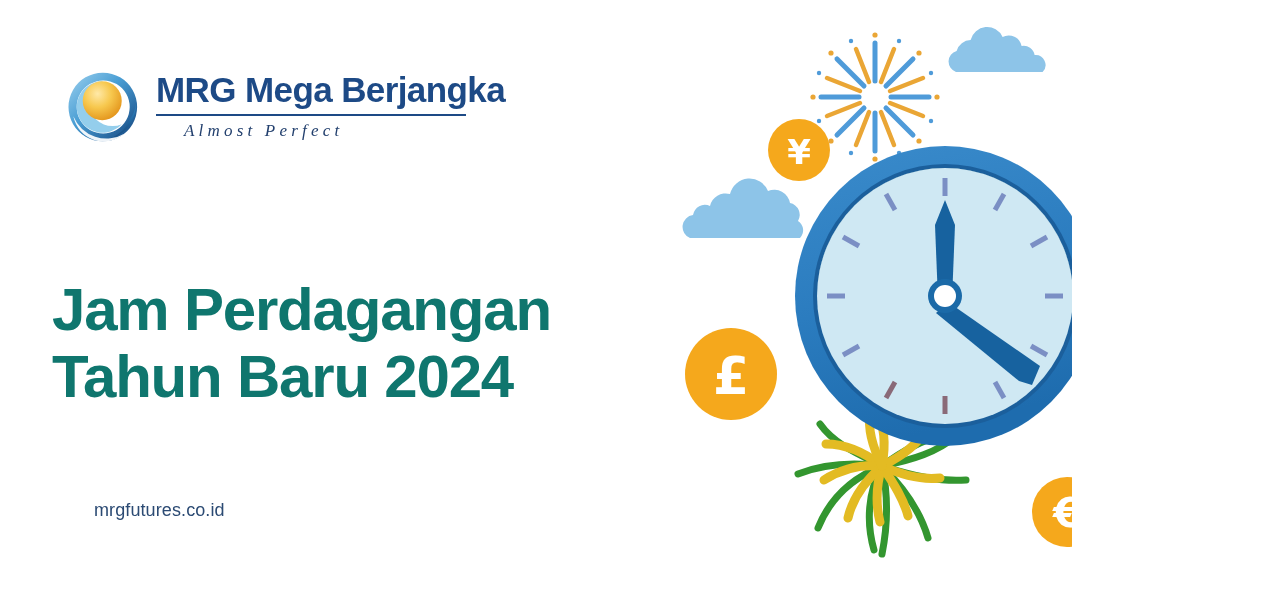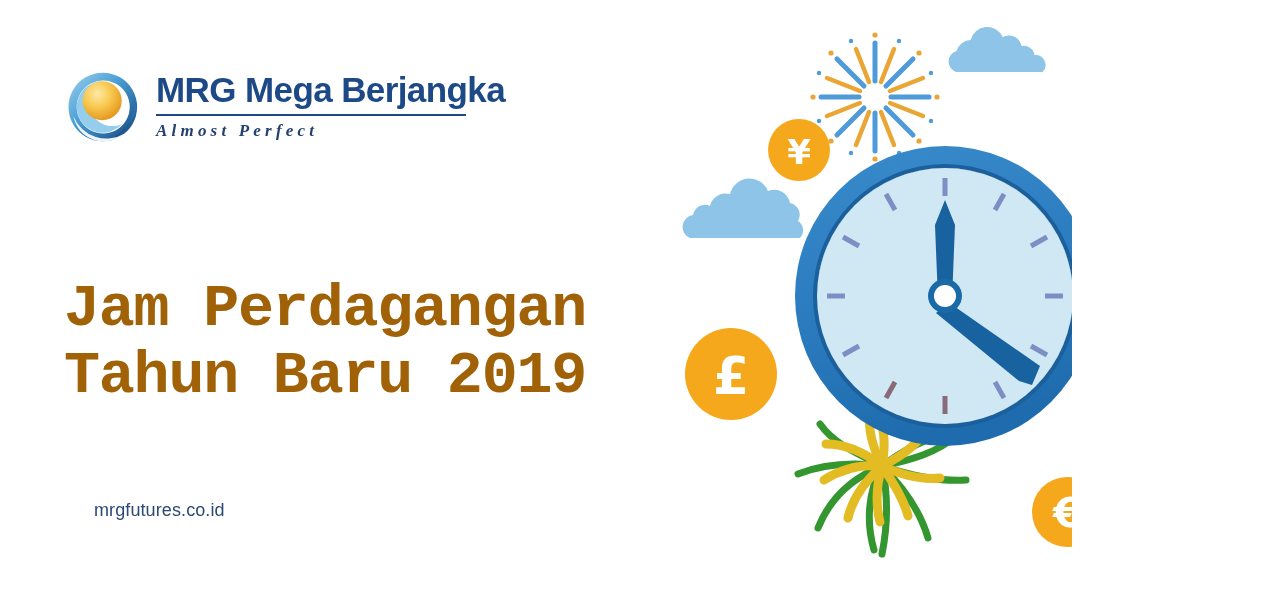--- a/index.html
+++ b/index.html
@@ -51,36 +51,37 @@
     height: 2px;
     background: #1d4a86;
     margin-top: 7px;
     margin-bottom: 5px;
     width: 310px;
   }
   #brand-tagline {
     font-family: "Liberation Serif", serif;
     font-style: italic;
     font-size: 17px;
-    font-weight: 700;
+    font-weight: 400;
     color: #23406e;
     letter-spacing: 4.2px;
     line-height: 1.2;
     white-space: nowrap;
+    margin-left: 28px;
   }
 
   #headline {
     position: absolute;
-    left: 64px;
+    left: 52px;
     top: 236px;
-    font-family: Liberation Mono, monospace;
+    font-family: Liberation Sans, sans-serif;
     font-weight: bold;
     font-size: 60px;
     line-height: 1.12;
-    color: #a16207;
+    color: #0f766e;
     letter-spacing: -1.2px;
   }
   #headline .hl-line { display: block; white-space: nowrap; }
 
   #site-url {
     position: absolute;
     left: 70px;
     top: 500px;
     font-family: "Liberation Sans", sans-serif;
     font-size: 18px;
@@ -146,21 +147,21 @@
 
     <div id="brand-text">
       <div id="brand-name">MRG Mega Berjangka</div>
       <div id="brand-rule"></div>
       <div id="brand-tagline">Almost Perfect</div>
     </div>
   </div>
 
   <h1 id="headline">
     <span class="hl-line">Jam Perdagangan</span>
-    <span class="hl-line">Tahun Baru 2019</span>
+    <span class="hl-line">Tahun Baru 2024</span>
   </h1>
 
   <div id="site-url">mrgfutures.co.id</div>
 
   <div id="artwork">
     <svg viewBox="640 0 640 592" width="640" height="592" aria-hidden="true">
 
       <g>
 
         <path d="M956 72

